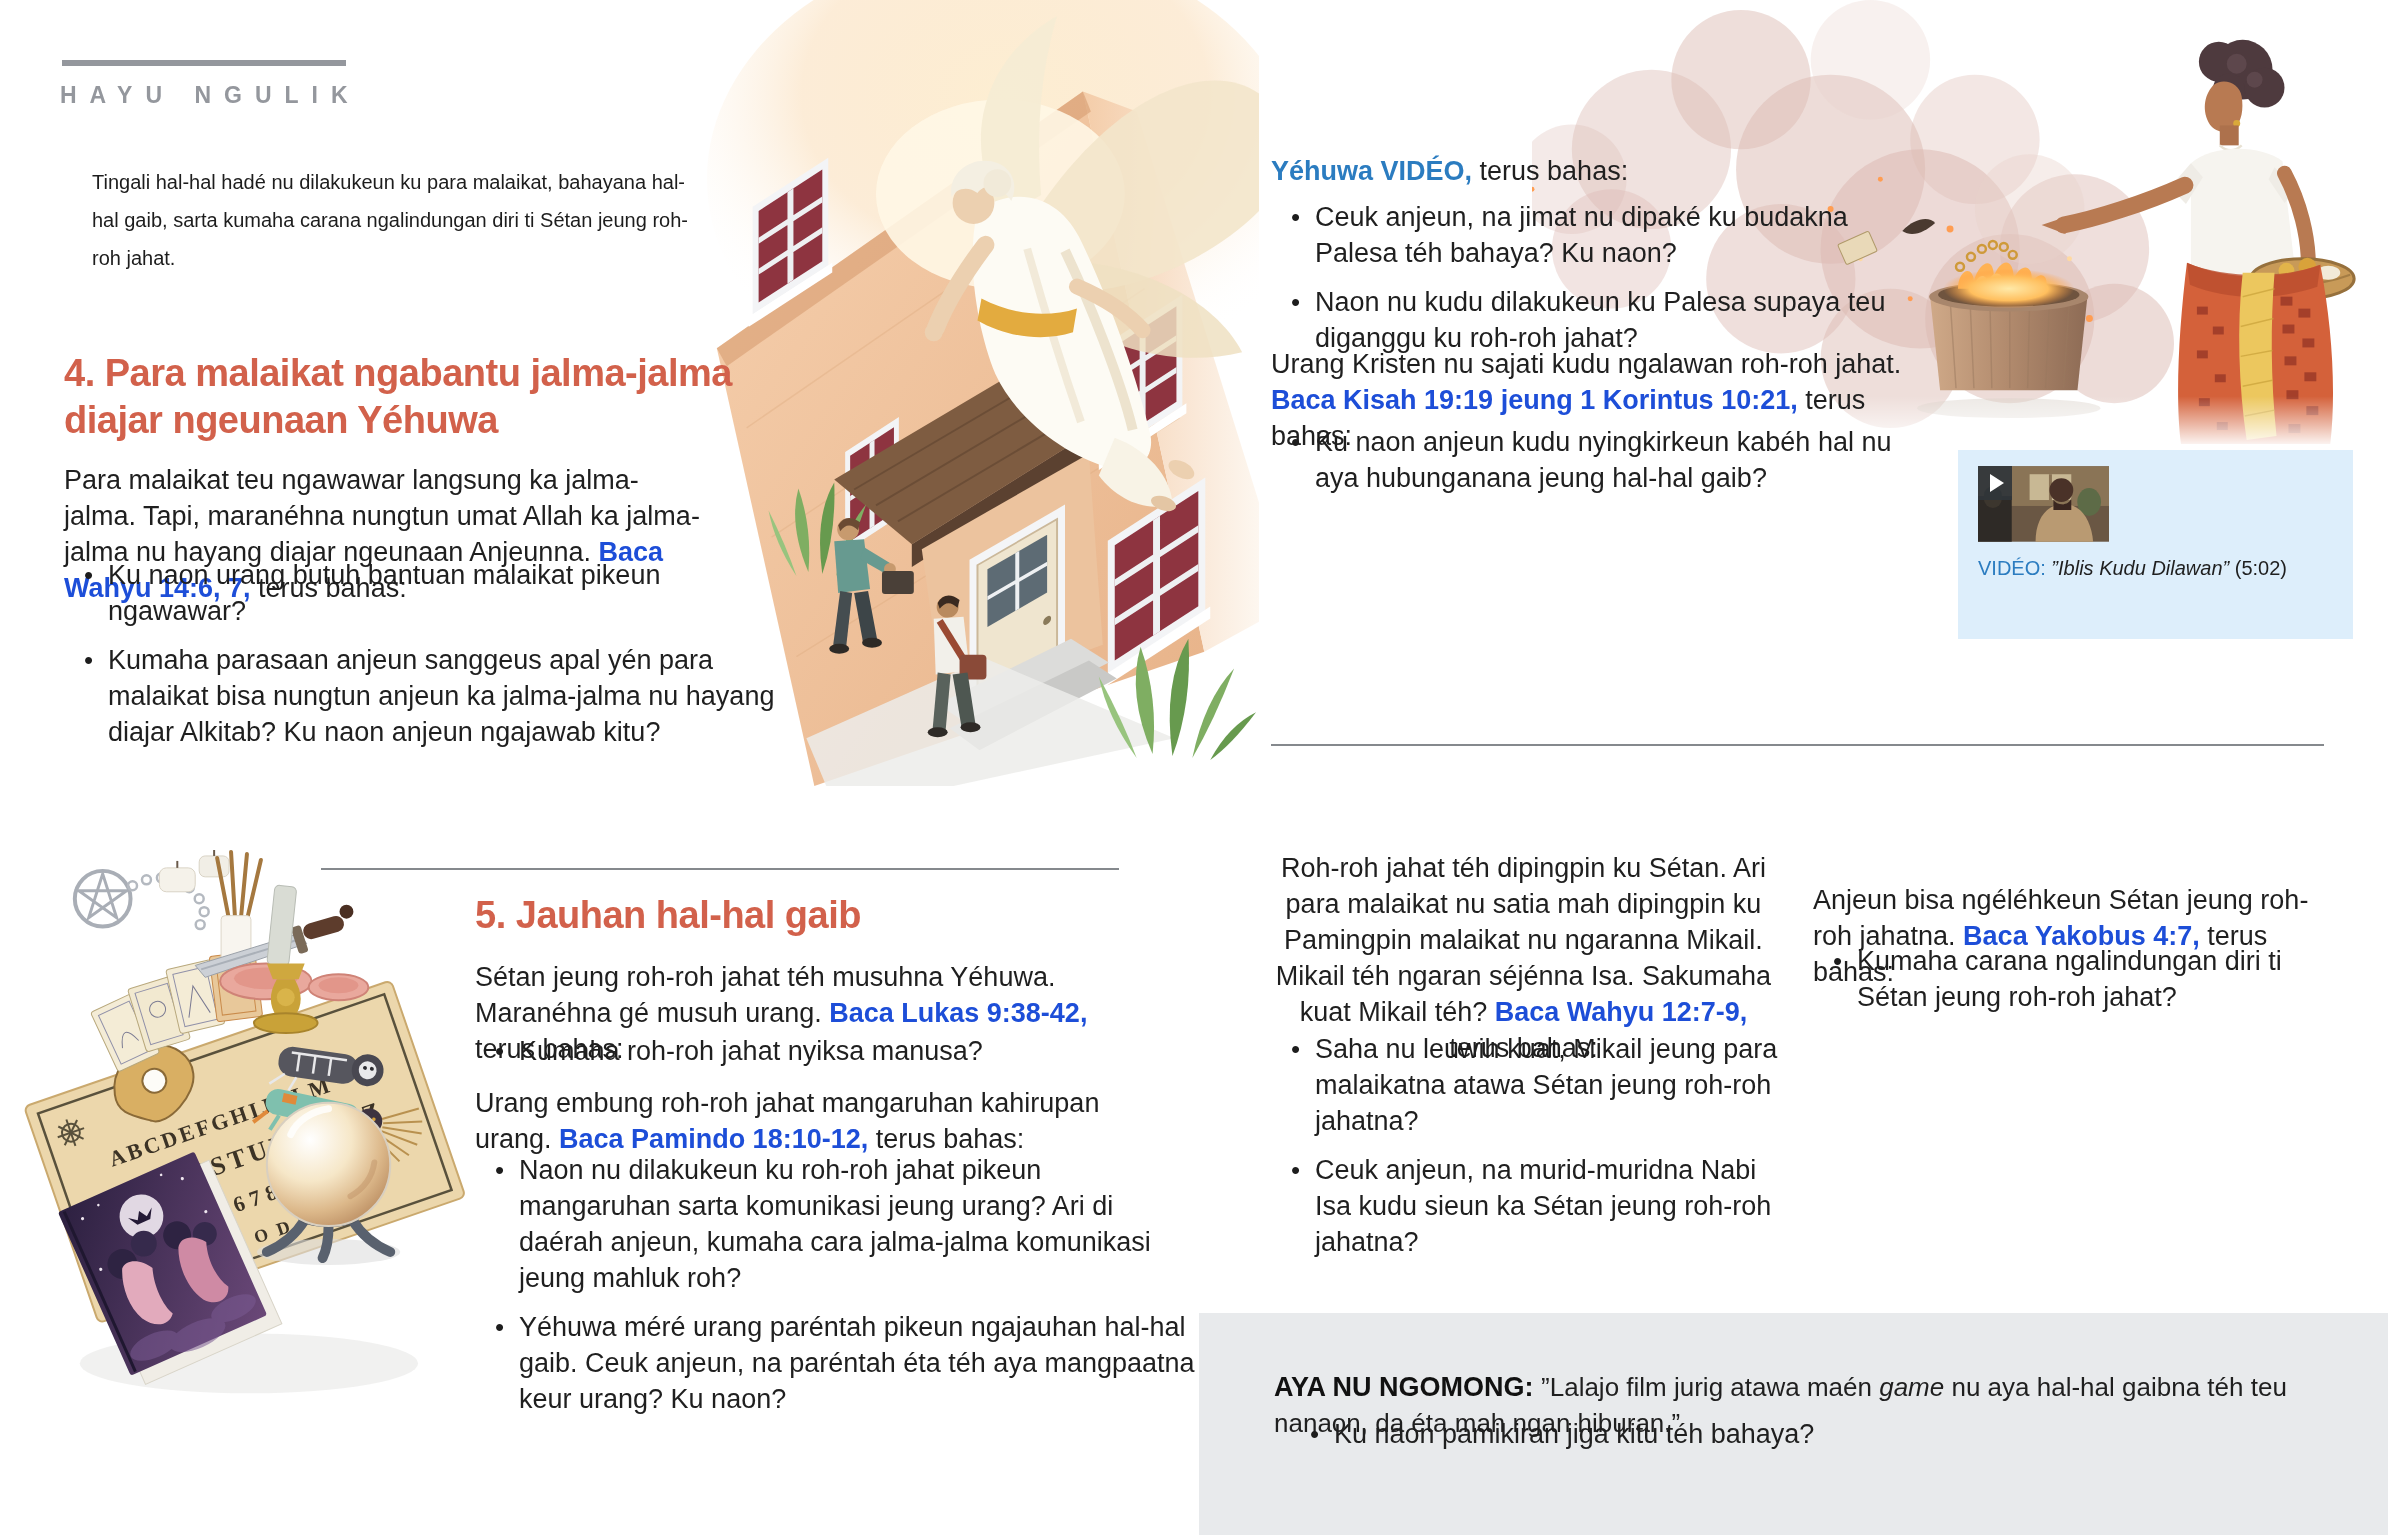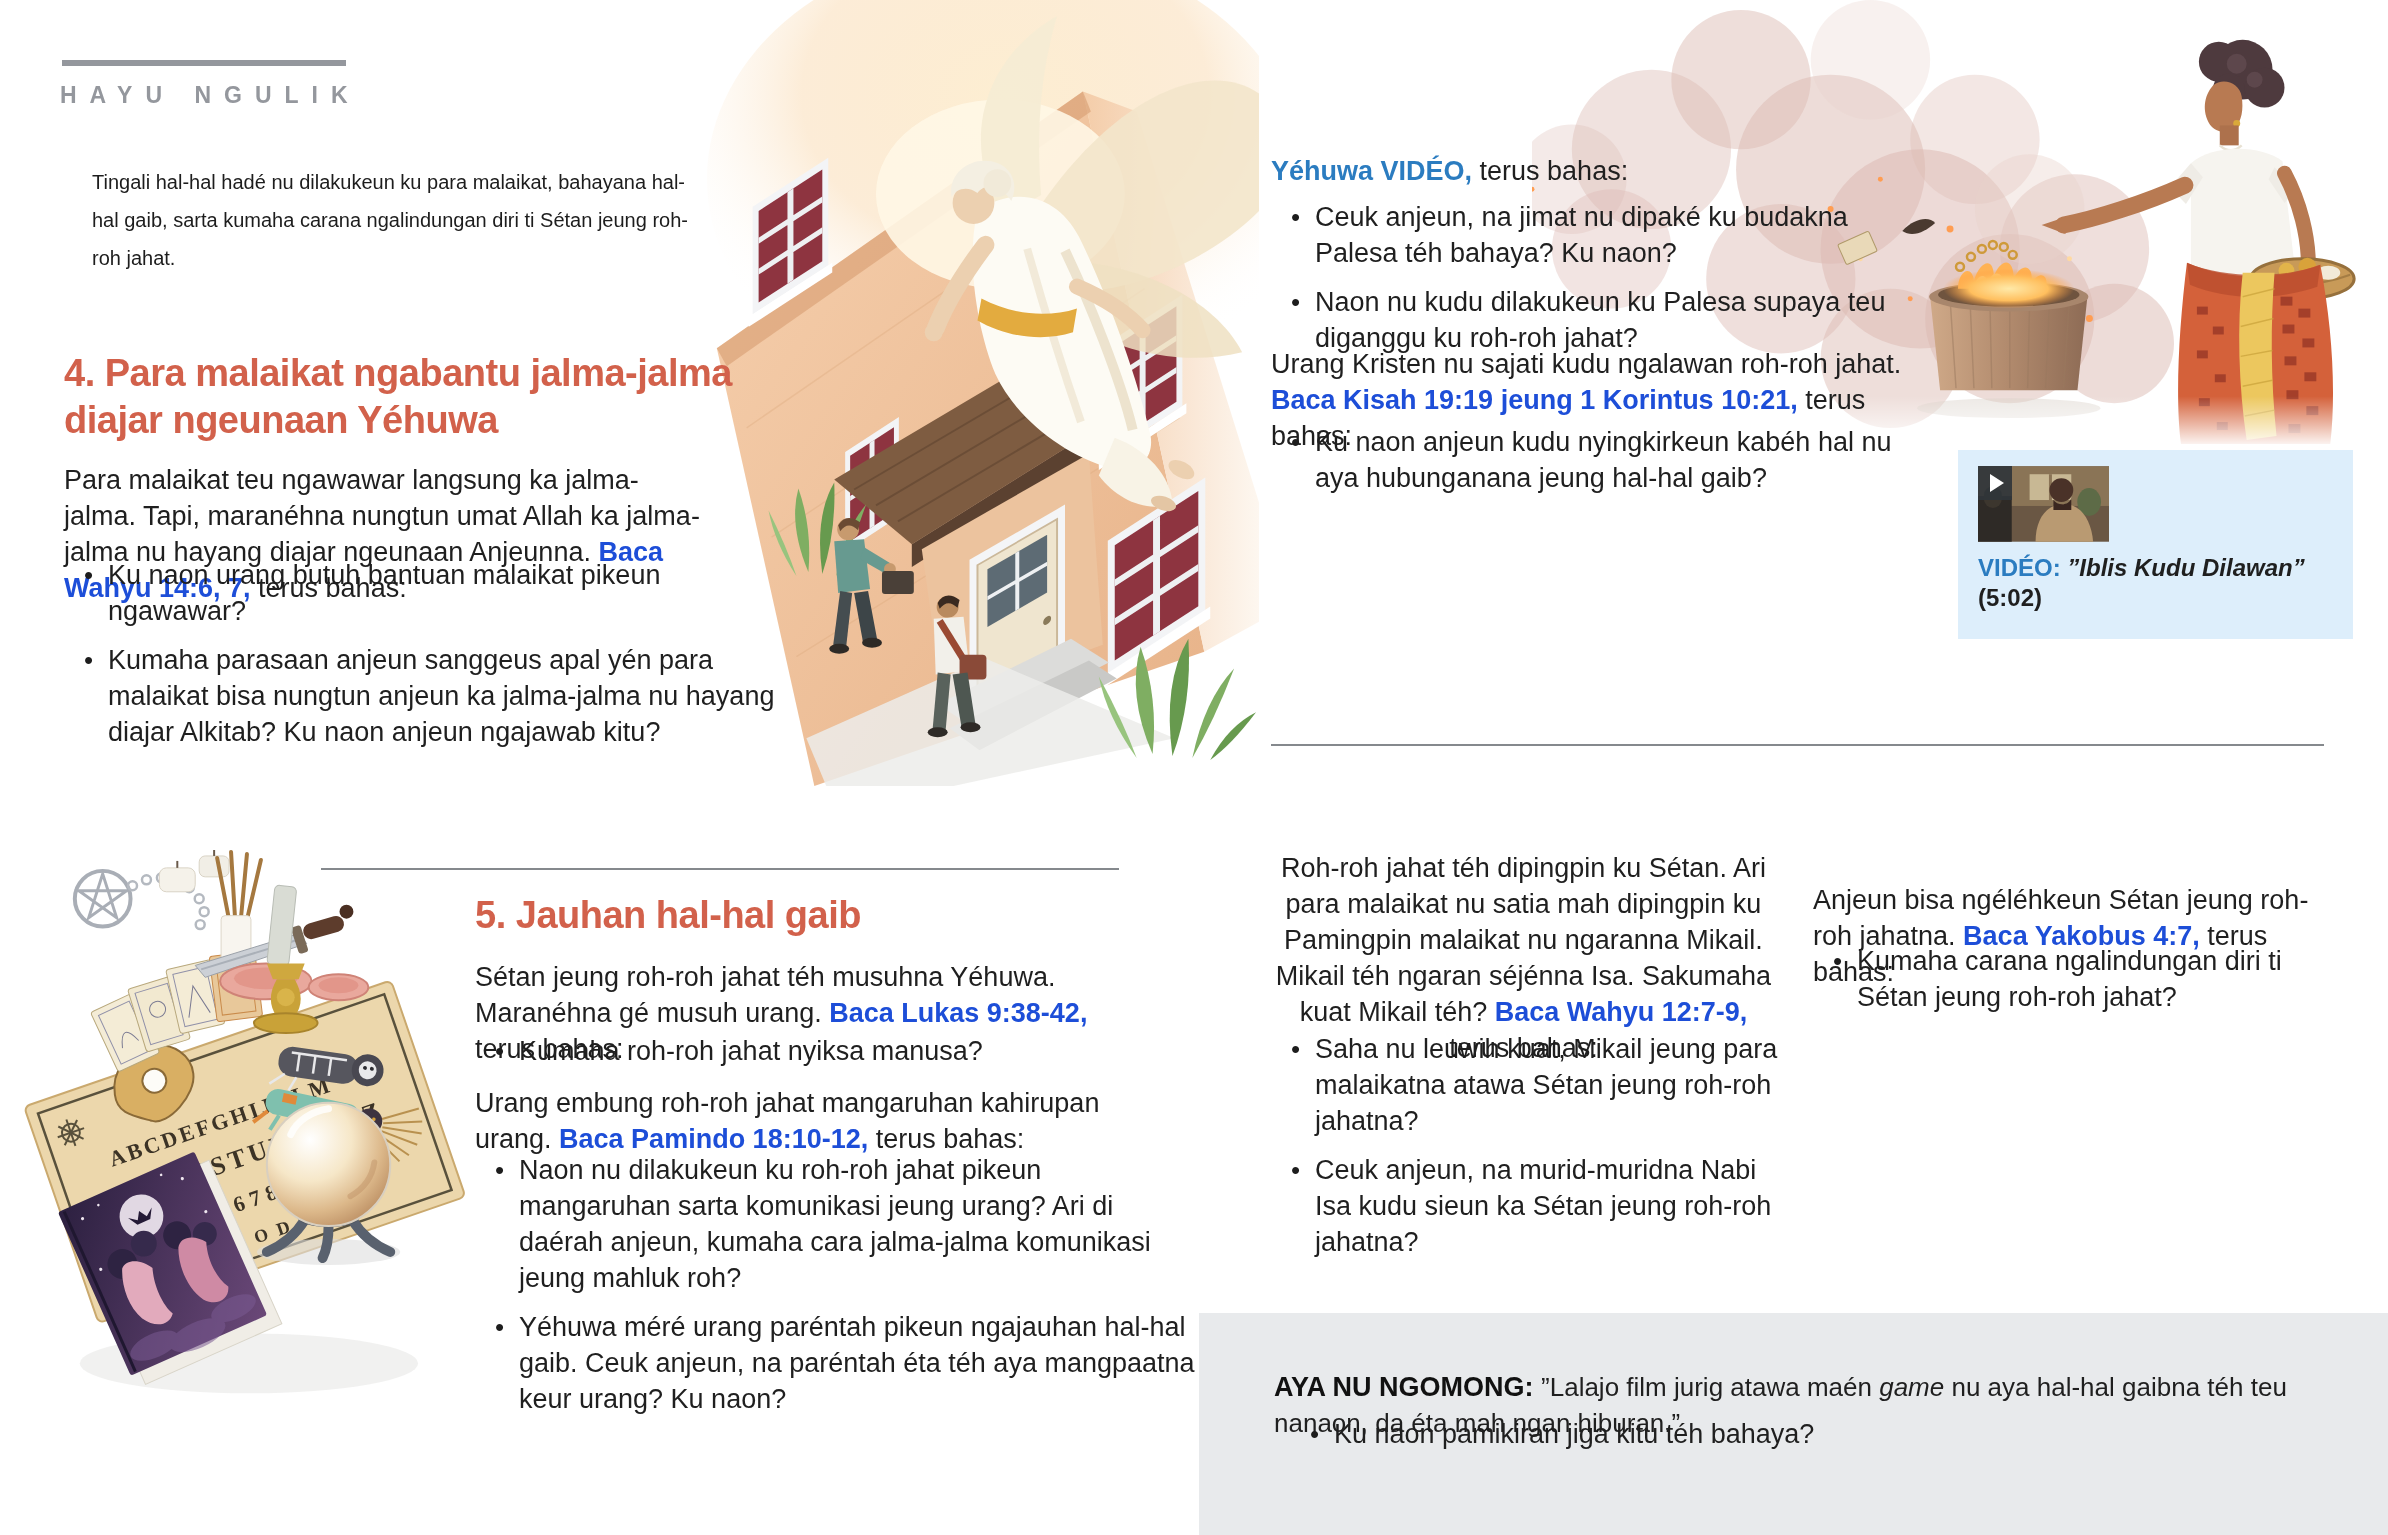--- a/index.html
+++ b/index.html
@@ -23,21 +23,21 @@
   .ref{color:#1d4ed8;font-weight:bold;text-decoration:none;cursor:pointer;}
   .bluelink{color:#2b7cc0;font-weight:bold;text-decoration:none;cursor:pointer;}
   .vlead{left:1271px;top:153px;width:652px;}
   .vb{left:1271px;top:199px;width:622px;}
   .vpara{left:1271px;top:346px;width:662px;}
   .vb2{left:1271px;top:424px;width:642px;}
   .videobox{left:1958px;top:450px;width:395px;height:189px;background:#ddeefb;z-index:2;}
   .thumb{position:absolute;left:20px;top:16px;width:131px;height:76px;cursor:pointer;overflow:hidden;}
   .playbtn{position:absolute;left:0;top:0;width:34px;height:34px;background:rgba(48,53,58,.92);display:flex;align-items:center;justify-content:center;}
   .tri{width:0;height:0;border-left:14px solid #fff;border-top:9px solid transparent;border-bottom:9px solid transparent;margin-left:3px;}
-  .vcap{position:absolute;left:20px;top:103px;width:358px;font-size:24px;line-height:30px;font-weight:bold;}
+  .vcap{position:absolute;left:20px;top:103px;width:358px;font-size:20px;line-height:30px;font-weight:normal;}
   .vlabel{color:#2b7cc0;}
   .vtitle{color:#1f1f1f;font-style:italic;}
   .vdur{color:#1f1f1f;}
   .rule{height:2px;background:#85898d;z-index:2;}
   .rule6{left:1271px;top:744px;width:1053px;}
   .rule5{left:321px;top:868px;width:798px;}
   .s6h{left:1271px;top:772px;width:478px;}
   .s6lp{left:1271px;top:850px;width:505px;text-align:center;}
   .s6lb{left:1271px;top:1031px;width:505px;}
   .s6rp{left:1813px;top:882px;width:519px;}

